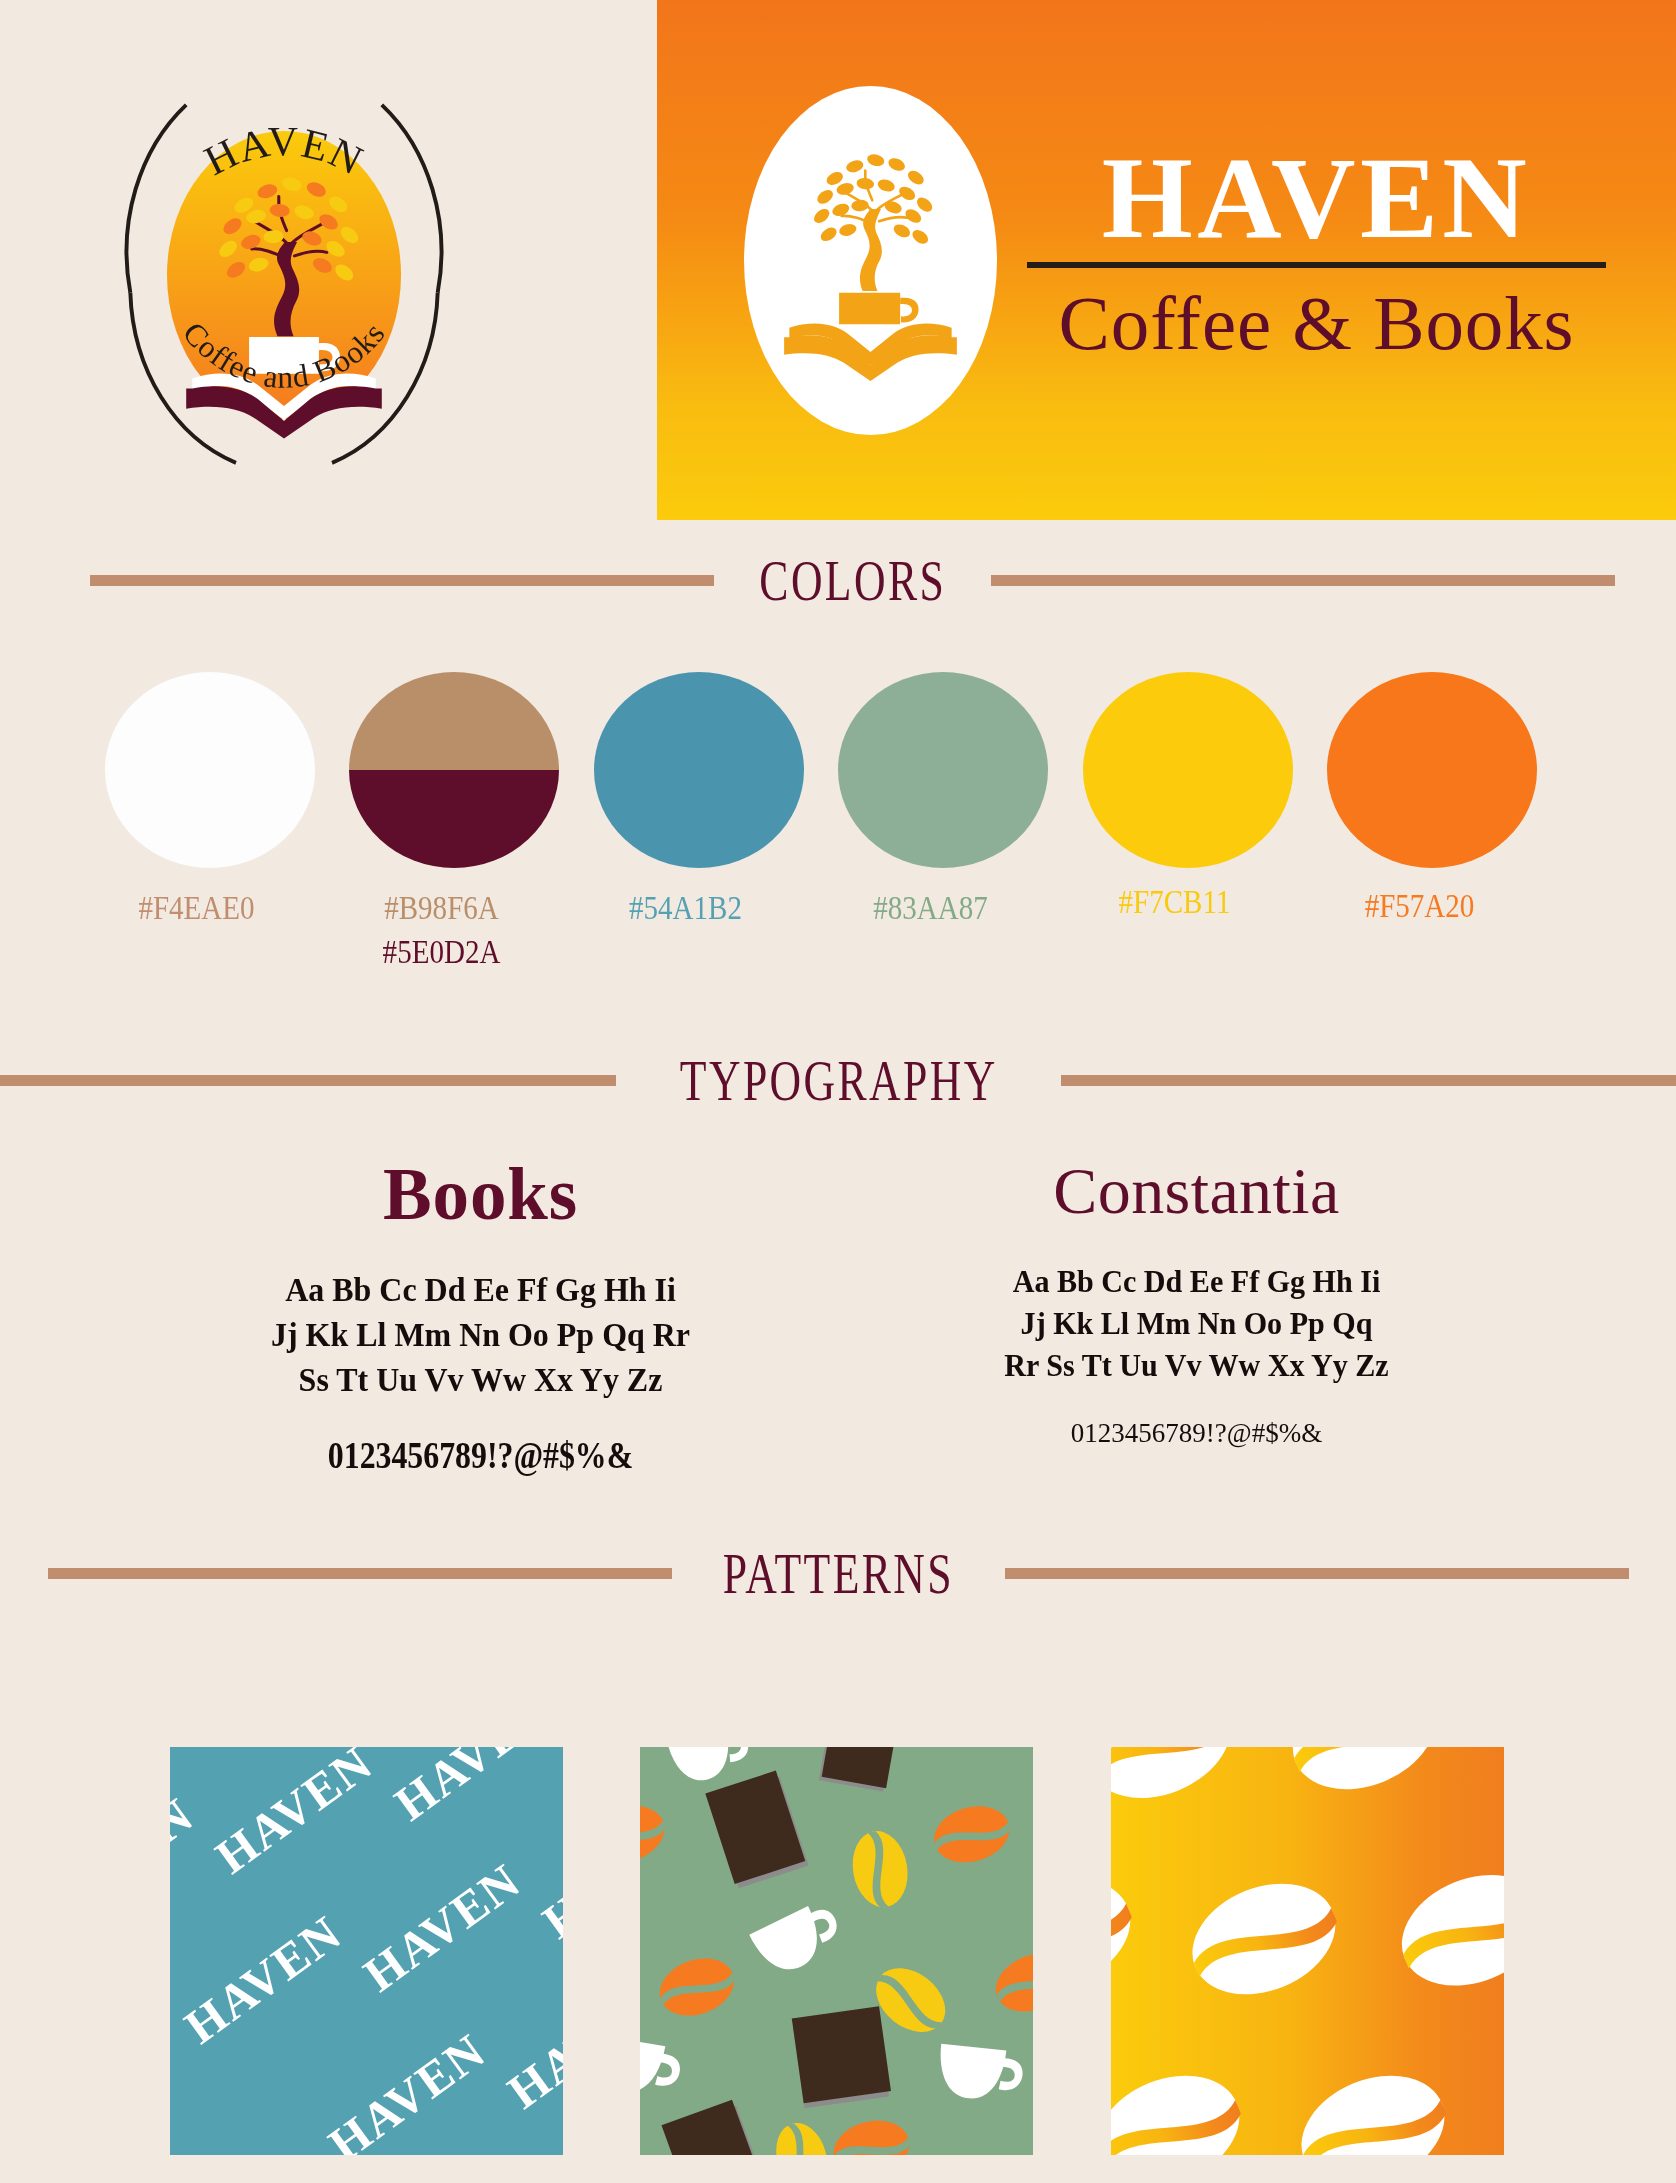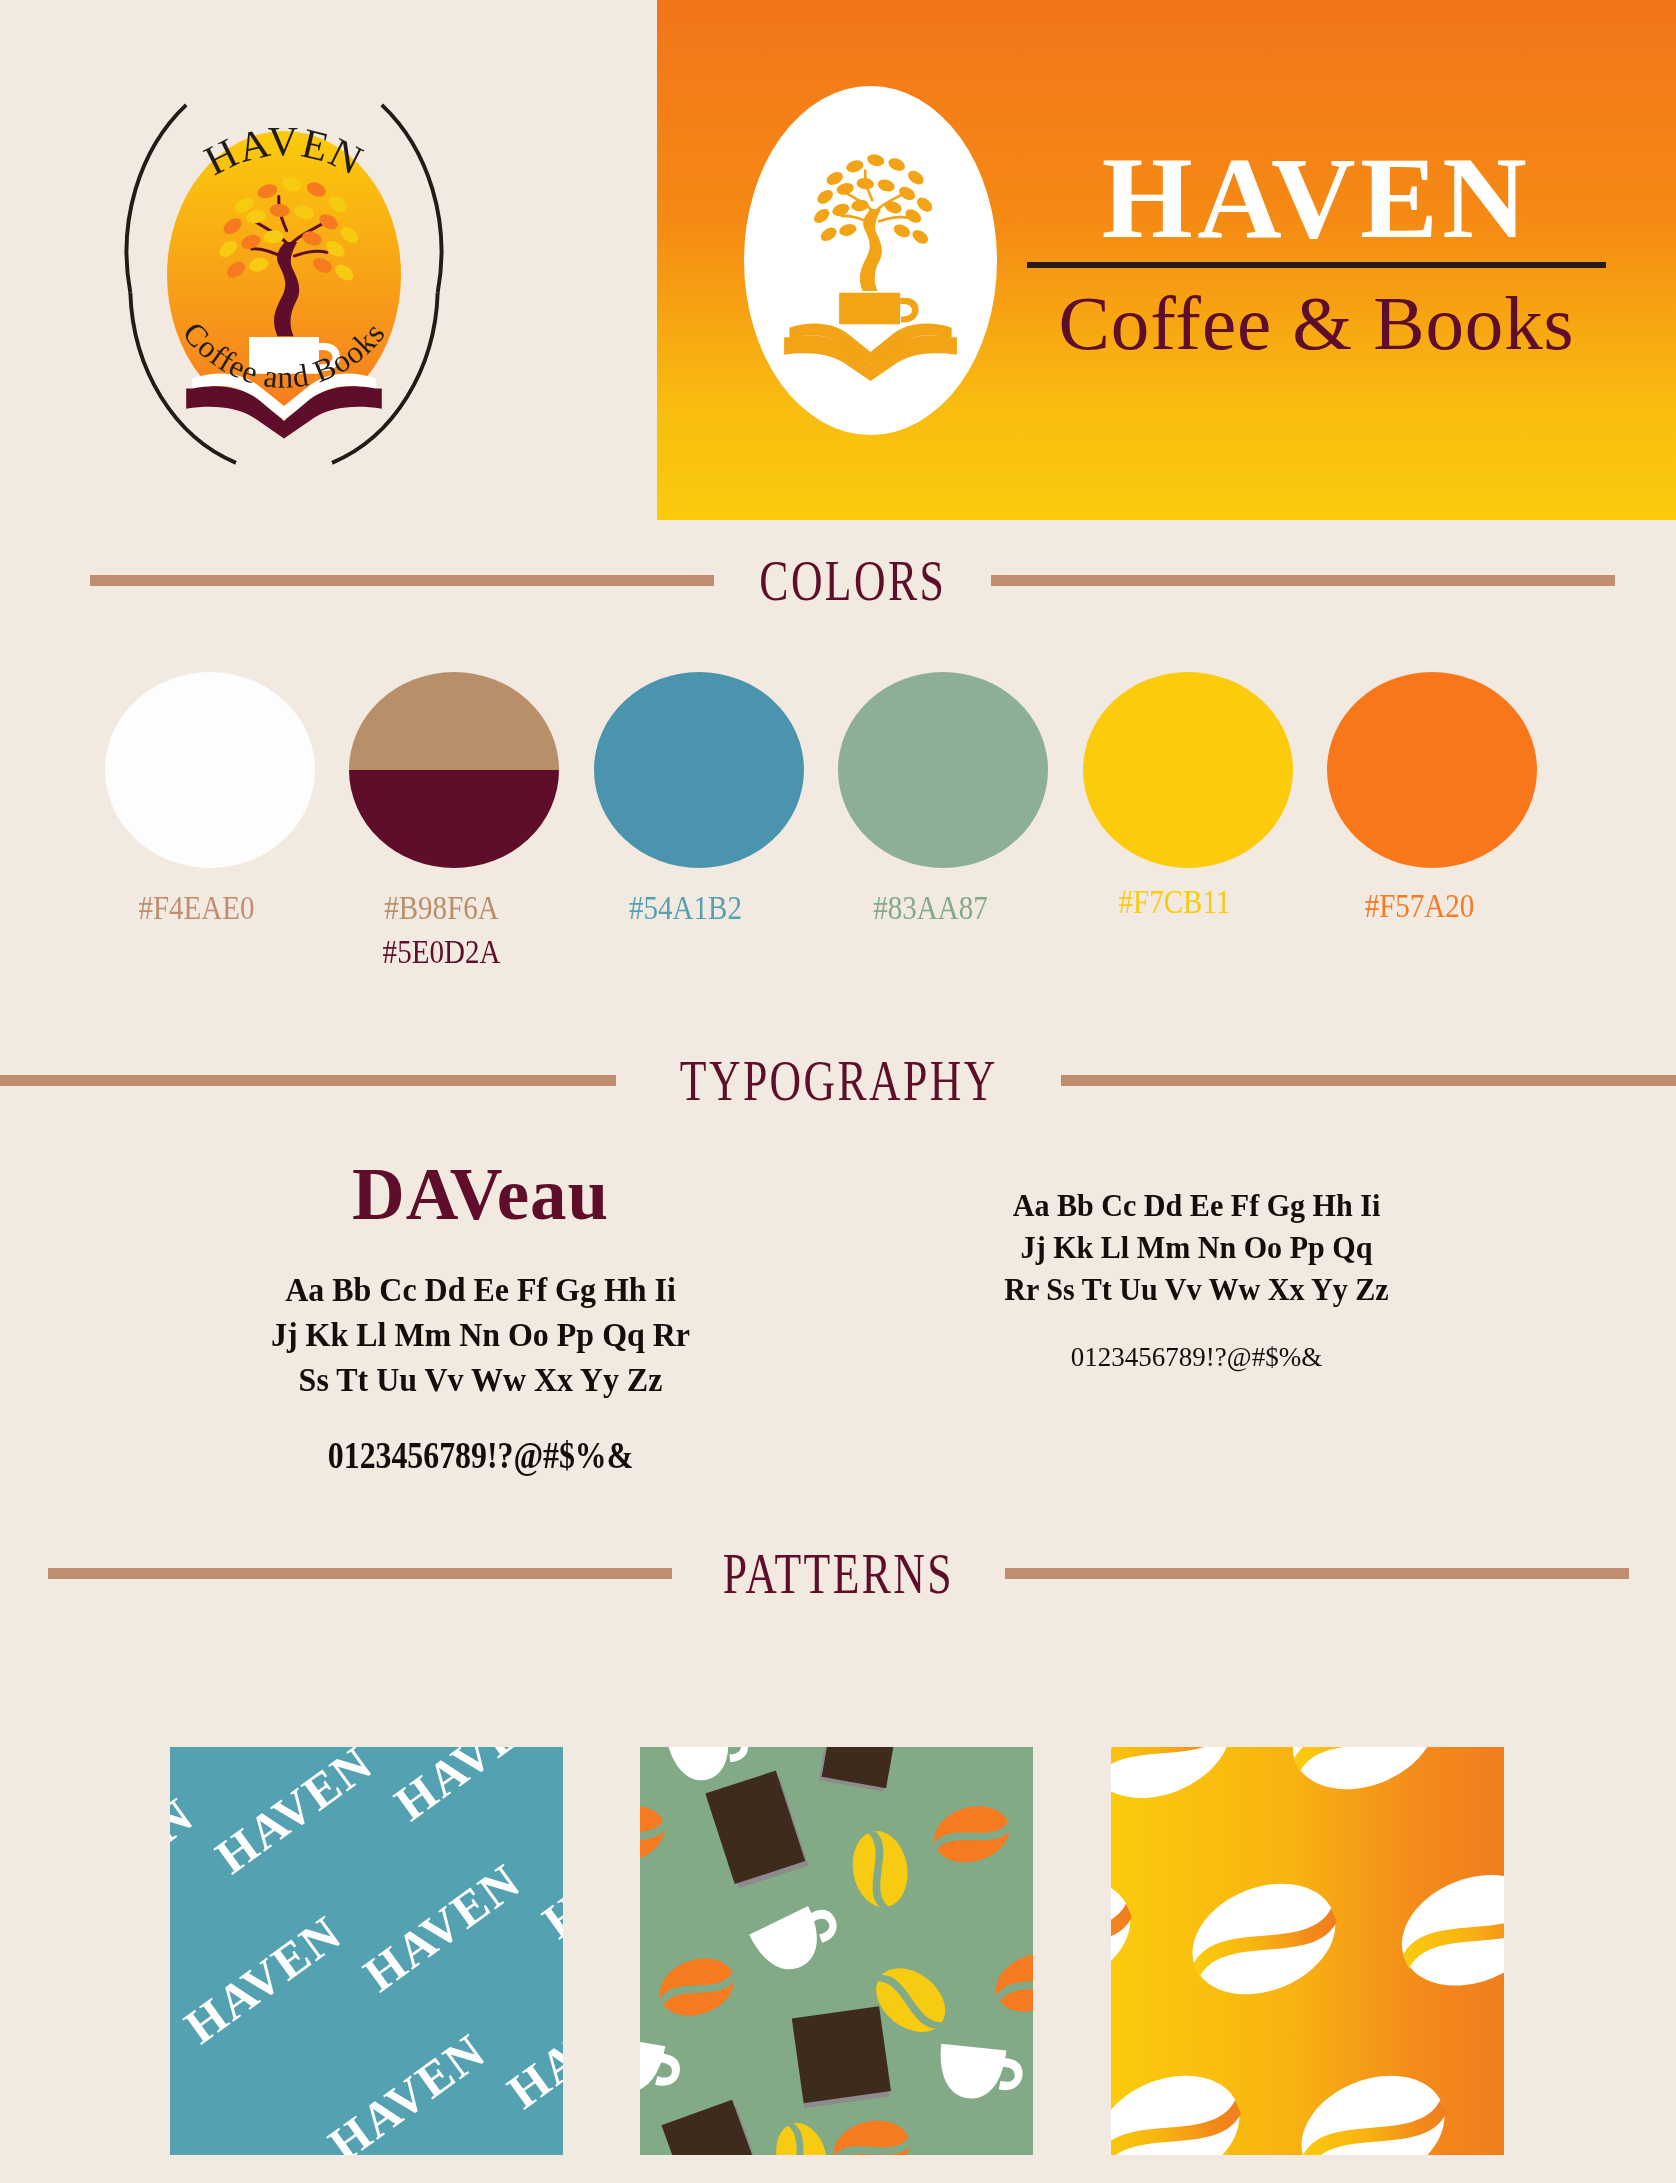--- a/index.html
+++ b/index.html
@@ -278,30 +278,31 @@
   <div class="swatch-label" style="left:1284px; top:216px; color:#F57A20;">#F57A20</div>
 </div>
 
 <div class="section-head" style="top:1048px;">
   <div class="rule left"></div>
   <div class="label">TYPOGRAPHY</div>
   <div class="rule right"></div>
 </div>
 
 <div class="type-col left">
-  <div class="type-name display">DAVeau</div>
+  <div class="type-name display">Books</div>
   <div class="alphabet display">
     <div>Aa Bb Cc Dd Ee Ff Gg Hh Ii</div>
     <div>Jj Kk Ll Mm Nn Oo Pp Qq Rr</div>
     <div>Ss Tt Uu Vv Ww Xx Yy Zz</div>
   </div>
   <div class="numerals display">0123456789!?@#$%&amp;</div>
 </div>
 
 <div class="type-col right">
+  <div class="type-name serif">Constantia</div>
   <div class="alphabet serif">
     <div>Aa Bb Cc Dd Ee Ff Gg Hh Ii</div>
     <div>Jj Kk Ll Mm Nn Oo Pp Qq</div>
     <div>Rr Ss Tt Uu Vv Ww Xx Yy Zz</div>
   </div>
   <div class="numerals serif">0123456789!?@#$%&amp;</div>
 </div>
 
 <div class="section-head" style="top:1541px;">
   <div class="rule left"></div>

